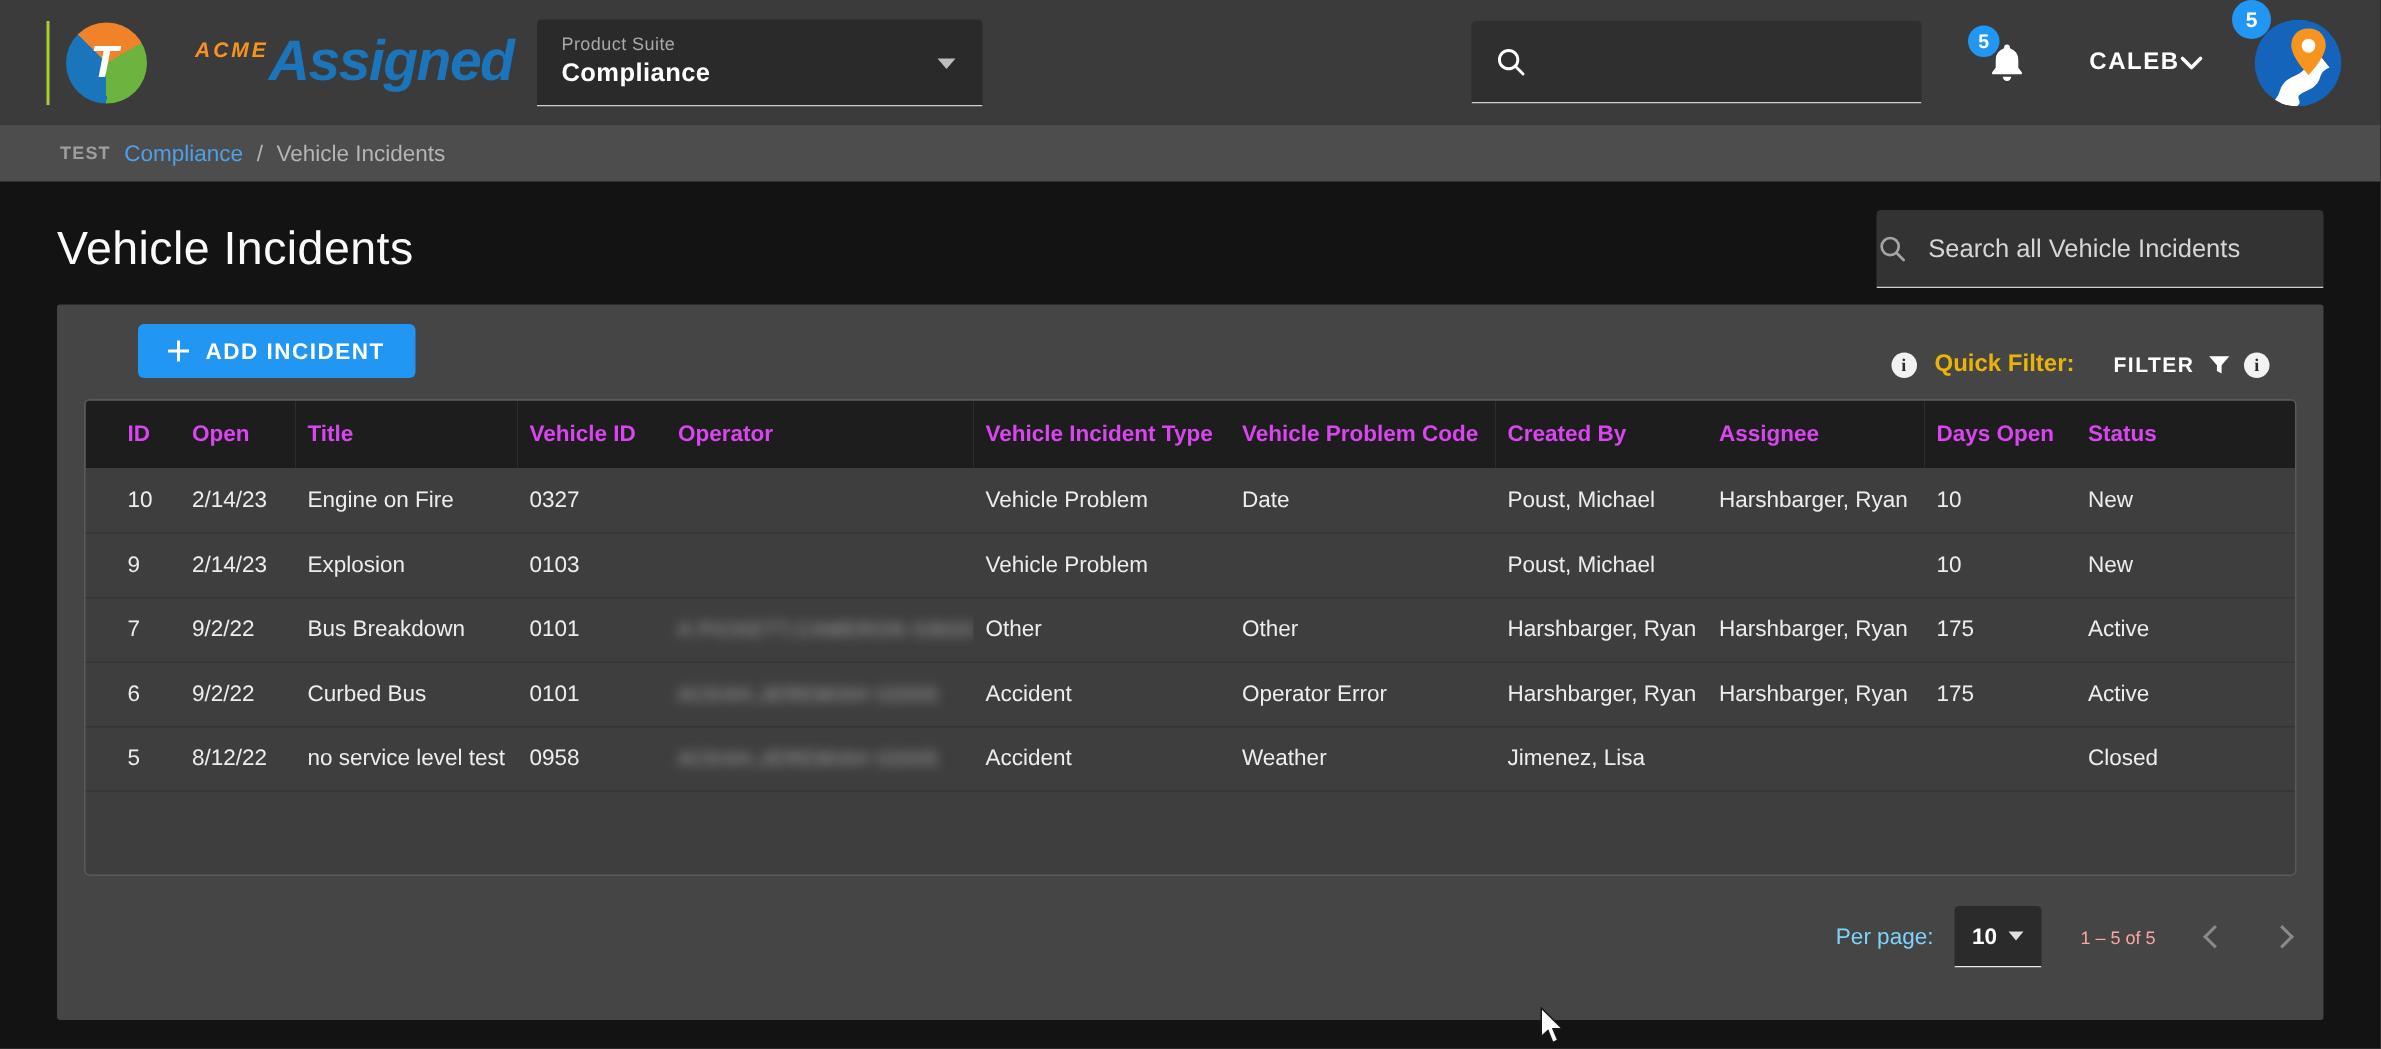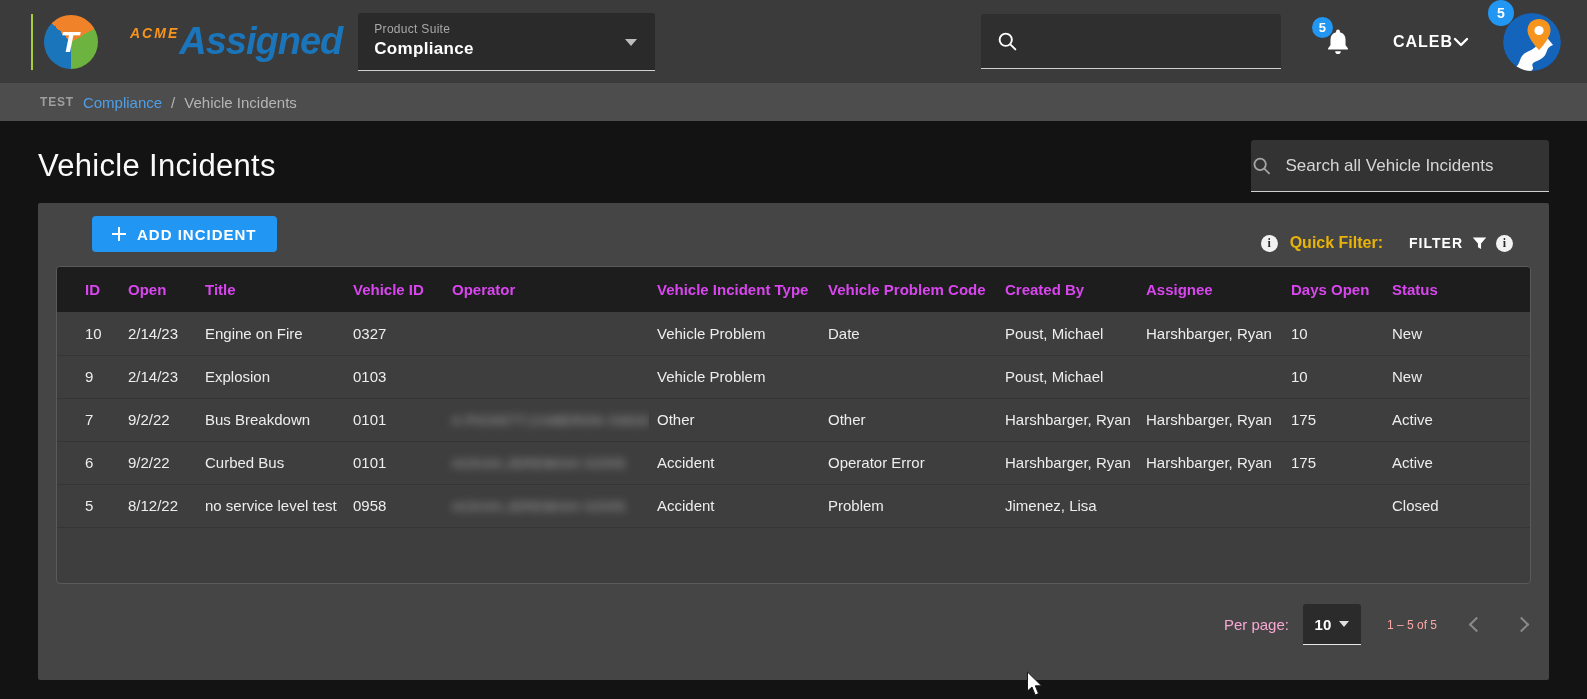--- a/index.html
+++ b/index.html
@@ -119,21 +119,21 @@
   th:first-child { padding-left:28px; }
   tbody tr { height:43px; border-top:1px solid #353535; }
   tbody tr:first-child { border-top:none; }
   td { color:#ededed; font-size:15px; padding:0 8px; white-space:nowrap; overflow:hidden; }
   td:first-child { padding-left:28px; }
   tr.filler { height:56px; }
   .redacted { filter:blur(4px); opacity:0.75; color:#d8d8d8; font-size:13px; letter-spacing:1px; }
 
   
   .pagination { display:flex; align-items:center; justify-content:flex-end; margin-top:20px; }
-  .pp-label { font-size:15px; color:#f9a8d4; }
+  .pp-label { font-size:15px; color:#7dd3fc; }
   .pp-select {
     margin-left:14px; width:58px; height:41px; background:#2b2b2b;
     border-bottom:1px solid #e8e8e8; border-radius:3px 3px 0 0;
     display:flex; align-items:center; justify-content:center; gap:8px; cursor:pointer;
   }
   .pp-value { font-size:15px; font-weight:600; color:#fff; }
   .pp-caret { width:0; height:0; border-left:5px solid transparent; border-right:5px solid transparent; border-top:6px solid #e0e0e0; }
   .pp-range { font-size:12px; color:#fca5a5; margin-left:26px; }
   .pager-btns { display:flex; align-items:center; gap:34px; margin-left:34px; margin-right:4px; }
   .chev { width:11px; height:11px; border-left:2.5px solid #8a8a8a; border-bottom:2.5px solid #8a8a8a; cursor:default; }
@@ -324,21 +324,21 @@
               <td><span>175</span></td>
               <td><span>Active</span></td>
             </tr>
             <tr>
               <td><span>5</span></td>
               <td><span>8/12/22</span></td>
               <td><span>no service level test</span></td>
               <td><span>0958</span></td>
               <td><span class="redacted">ACKAH,JEREMIAH 02005</span></td>
               <td><span>Accident</span></td>
-              <td><span>Problem</span></td>
+              <td><span>Weather</span></td>
               <td><span>Jimenez, Lisa</span></td>
               <td><span></span></td>
               <td><span></span></td>
               <td><span>Closed</span></td>
             </tr>
             <tr class="filler">
               <td colspan="11"></td>
             </tr>
           </tbody>
       </table>

